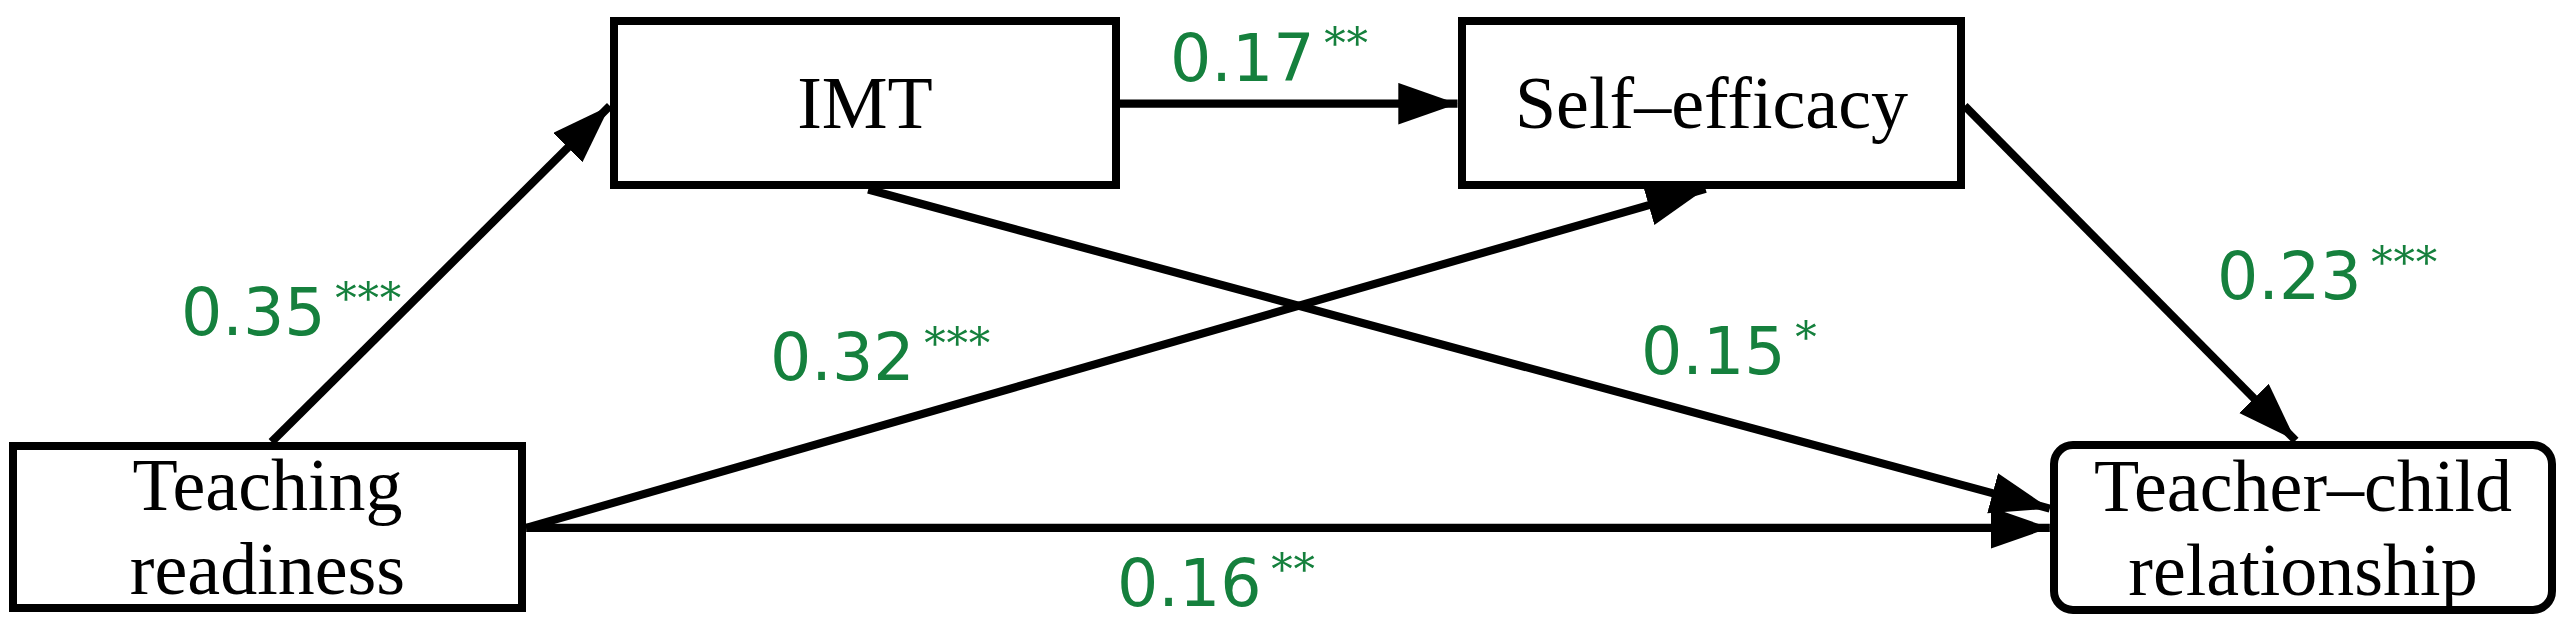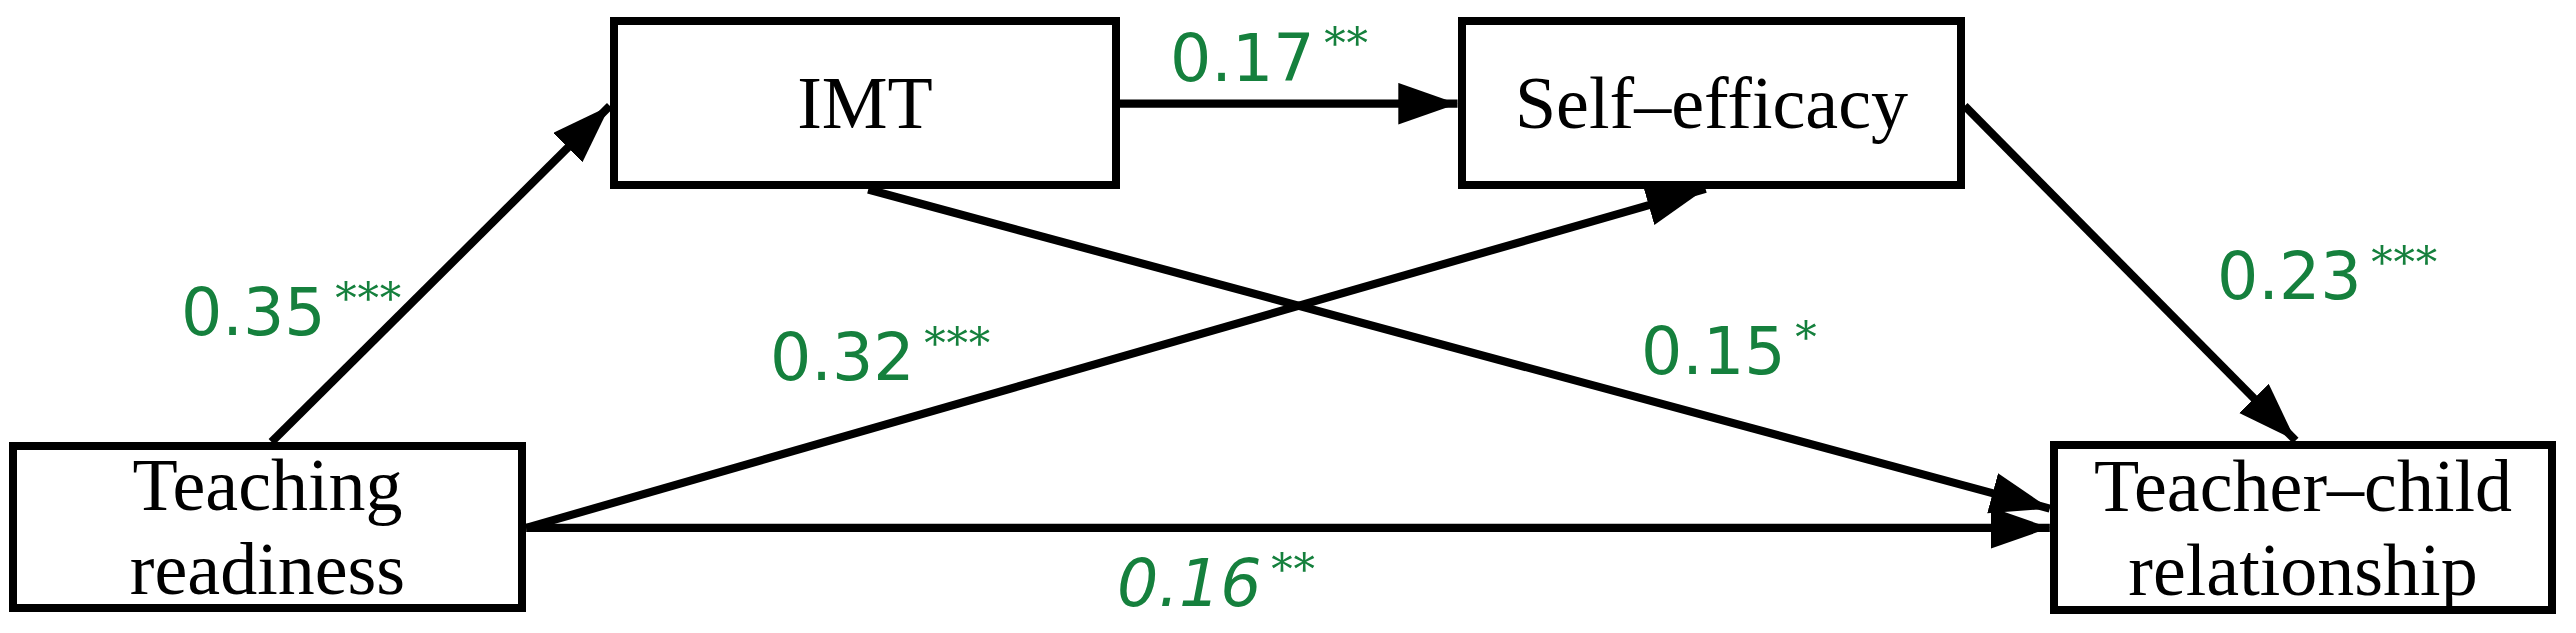--- a/index.html
+++ b/index.html
@@ -41,21 +41,21 @@
   .box-label {
     font-family: "Liberation Serif", serif;
     font-size: 74px;
     line-height: 84px;
     white-space: pre-line;
     color: #000000;
   }
   .box-teaching-readiness { left: 9px;   top: 442px; width: 517px; height: 170px; }
   .box-imt                { left: 610px;  top: 17px;  width: 510px; height: 172px; }
   .box-self-efficacy      { left: 1458px; top: 17px;  width: 507px; height: 172px; }
-  .box-teacher-child      { left: 2050px; top: 441px; width: 506px; height: 173px; }
+  .box-teacher-child      { left: 2050px; top: 441px; width: 506px; height: 173px; border-radius: 23px; }
 
   .coef {
     position: absolute;
     font-family: "DejaVu Sans", "Liberation Sans", sans-serif;
     font-size: 65px;
     line-height: 1.15;
     white-space: nowrap;
     color: #15803d;
   }
   .coef .sig {
@@ -64,21 +64,21 @@
     position: relative;
     top: -0.52em;
     margin-left: 0.22em;
     letter-spacing: 0.02em;
   }
   .coef-035 { left: 181px;  top: 240px; margin-top: 36px; }
   .coef-017 { left: 1170px; top: 21.5px;  }
   .coef-020 { left: 770px; top: 321px; }
   .coef-015 { left: 1641px; top: 315px; text-align: center; }
   .coef-023 { left: 2207px; top: 240px; margin-left: 10px; }
-  .coef-016 { left: 1117px; top: 547px; font-style: italic; }
+  .coef-016 { left: 1117px; top: 547px; }
 </style>
 </head>
 <body>
 
 <div class="canvas">
 
   <svg class="arrows-layer" viewBox="0 0 3478 855" xmlns="http://www.w3.org/2000/svg" aria-hidden="true">
     <defs>
       <marker id="arrowhead" markerUnits="userSpaceOnUse" markerWidth="84" markerHeight="60" refX="80" refY="28" orient="auto">
         <path d="M0,0 L80,28 L0,56 Z" fill="#000000"></path>

